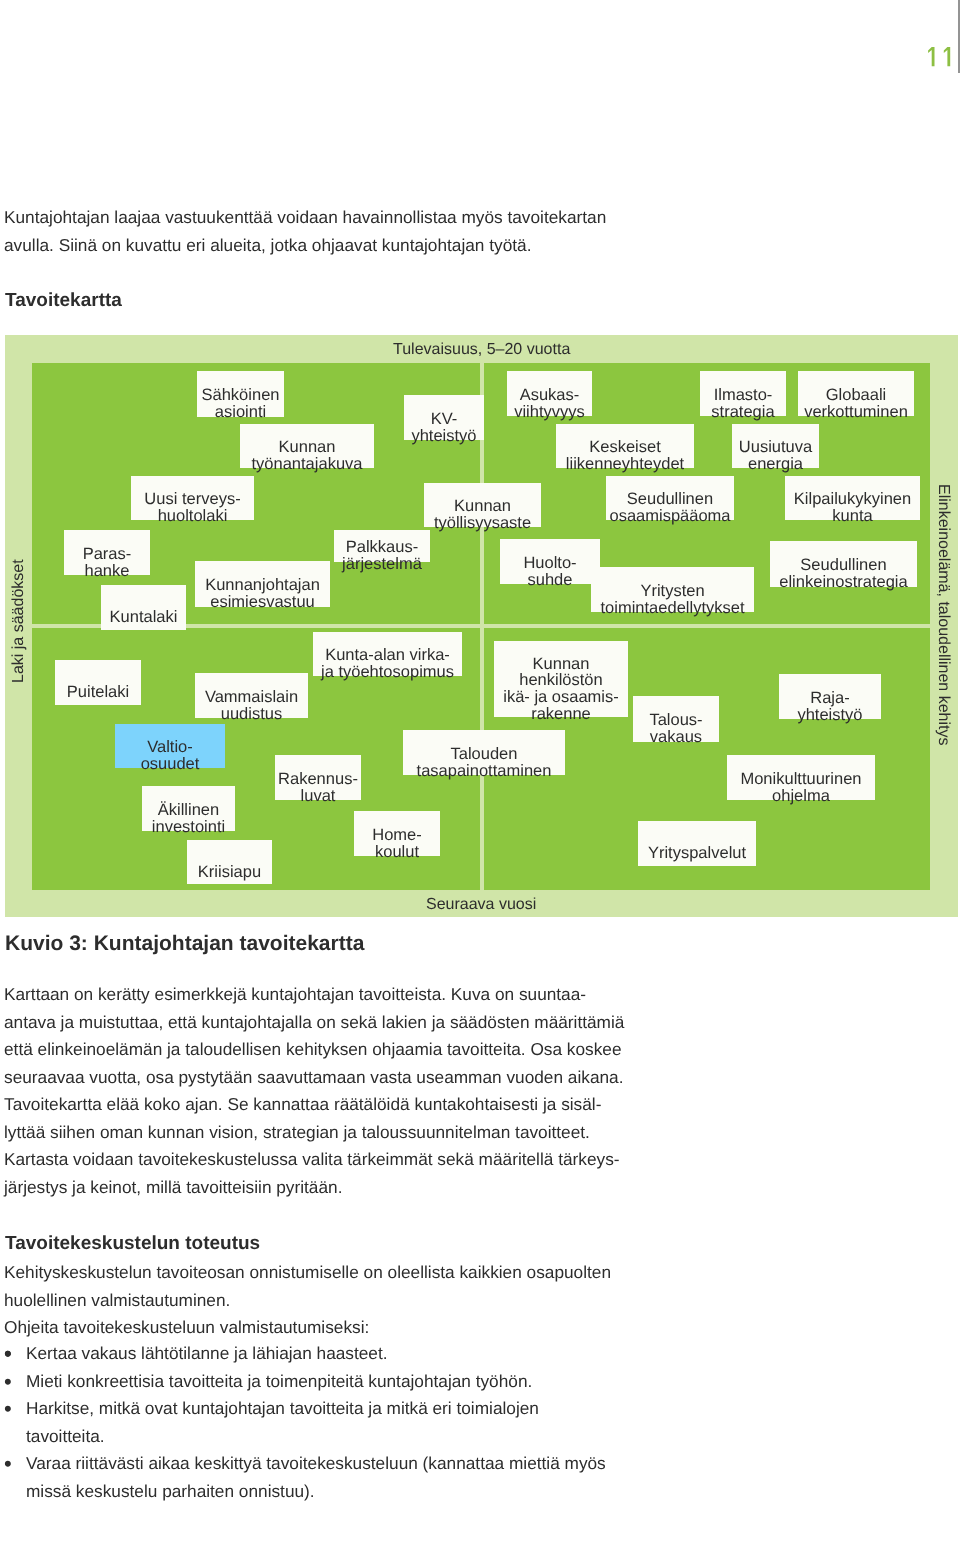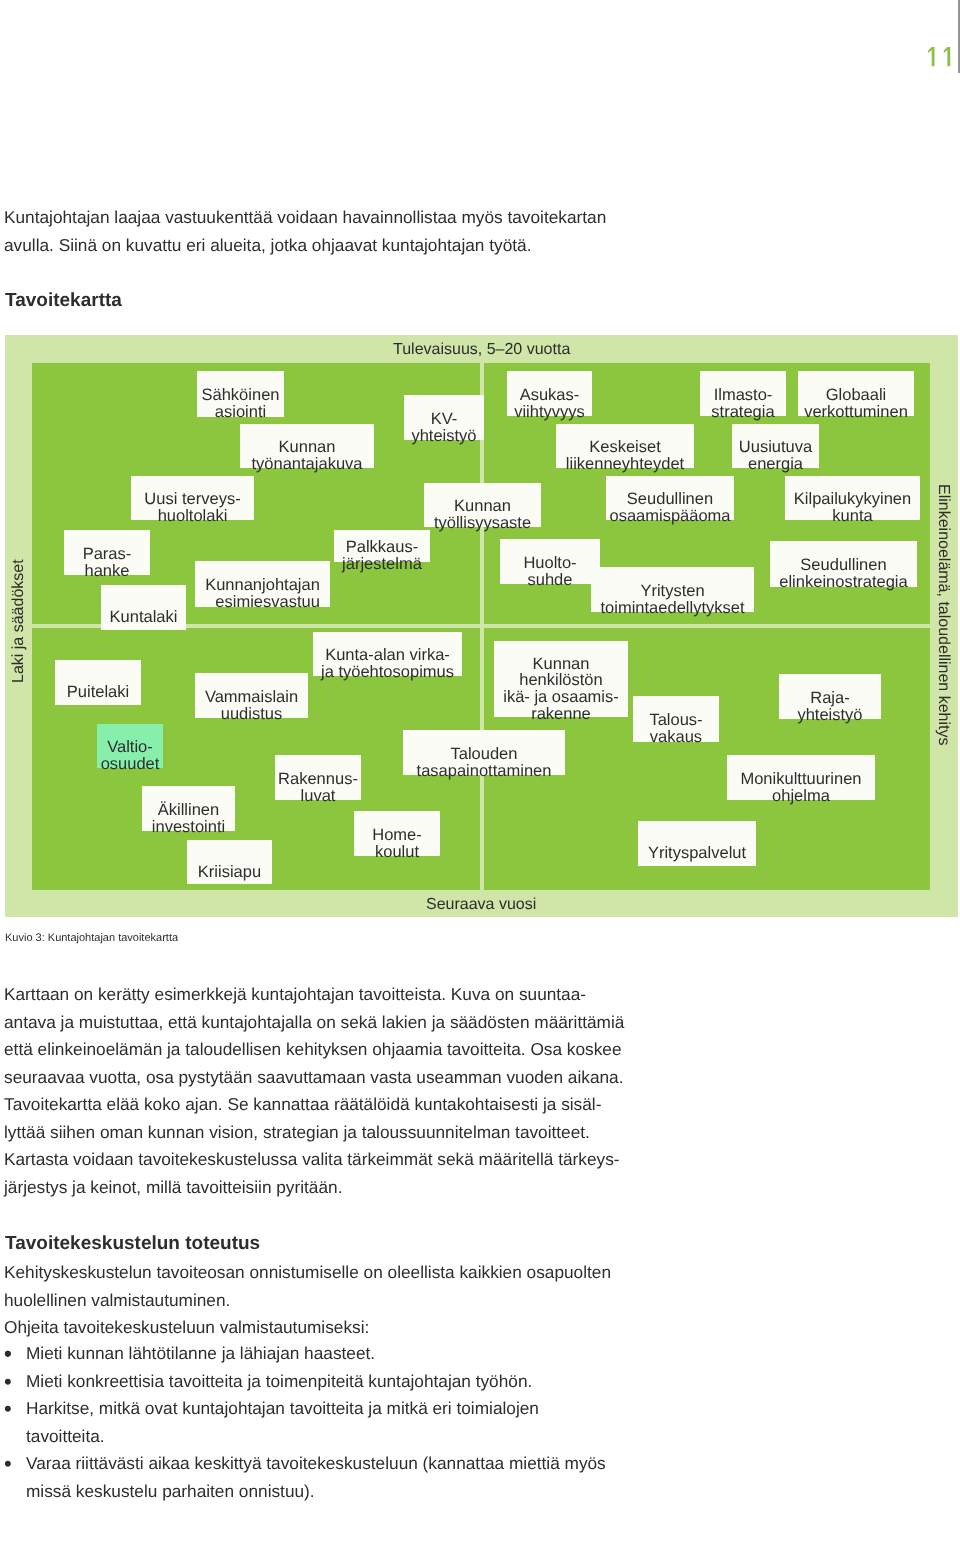--- a/index.html
+++ b/index.html
@@ -28,21 +28,21 @@
   .lab{position:absolute;font-size:16px;color:#2d2d2d;white-space:nowrap;}
   #lab-top{left:388px;top:6px;}
   #lab-bottom{left:421px;top:561px;}
   #lab-left{left:5px;top:348px;transform:rotate(-90deg);transform-origin:0 0;}
   #lab-right{left:947px;top:149px;transform:rotate(90deg);transform-origin:0 0;}
 
   .box{position:absolute;background:#fbfcf6;display:flex;align-items:center;
        justify-content:center;text-align:center;font-size:16.5px;line-height:16.6px;
        color:#2d2d2d;box-sizing:border-box;padding-top:20px;}
 
-  .caption{position:absolute;left:5px;top:932px;font-size:11px;font-weight:normal;}
+  .caption{position:absolute;left:5px;top:932px;font-size:21px;font-weight:bold;}
   #body1{top:981px;}
   #body2{top:1259px;}
   #body3{top:1314px;}
   ul.bullets{position:absolute;left:4px;top:1340px;width:760px;margin:0;padding:0;
              list-style:none;font-size:17.25px;line-height:27.5px;}
   ul.bullets li{position:relative;padding-left:22px;}
   ul.bullets li .dot{position:absolute;left:0px;top:0;font-size:22px;line-height:27.5px;}
 </style>
 </head>
 <body style="color: rgb(45, 45, 45);">
@@ -110,21 +110,21 @@
       </div>
       <div class="box" style="left: 329px; top: 195px; width: 96px; height: 32px; background: rgb(251, 252, 246);">
         <span>Palkkaus-<br>järjestelmä</span>
       </div>
       <div class="box" style="left: 463px; top: 204px; width: 100px; height: 45px; background: rgb(251, 252, 246); margin-left: 32px;">
         <span>Huolto-<br>suhde</span>
       </div>
       <div class="box" style="left: 765px; top: 206px; width: 147px; height: 46px; background: rgb(251, 252, 246);">
         <span>Seudullinen<br>elinkeinostrategia</span>
       </div>
-      <div class="box" style="left: 190px; top: 226px; width: 135px; height: 46px; background: rgb(251, 252, 246); text-align: right;">
+      <div class="box" style="left: 190px; top: 226px; width: 135px; height: 46px; background: rgb(251, 252, 246);">
         <span>Kunnanjohtajan<br>esimiesvastuu</span>
       </div>
       <div class="box" style="left: 586px; top: 232px; width: 163px; height: 45px; background: rgb(251, 252, 246);">
         <span>Yritysten<br>toimintaedellytykset</span>
       </div>
       <div class="box" style="left: 96px; top: 250px; width: 85px; height: 45px; background: rgb(251, 252, 246);">
         <span>Kuntalaki</span>
       </div>
       <div class="box" style="left: 308px; top: 297px; width: 149px; height: 44px; background: rgb(251, 252, 246);">
         <span>Kunta-alan virka-<br>ja työehtosopimus</span>
@@ -137,21 +137,21 @@
       </div>
       <div class="box" style="left: 190px; top: 338px; width: 113px; height: 45px; background: rgb(251, 252, 246);">
         <span>Vammaislain<br>uudistus</span>
       </div>
       <div class="box" style="left: 774px; top: 339px; width: 102px; height: 45px; background: rgb(251, 252, 246);">
         <span>Raja-<br>yhteistyö</span>
       </div>
       <div class="box" style="left: 628px; top: 361px; width: 86px; height: 46px; background: rgb(251, 252, 246);">
         <span>Talous-<br>vakaus</span>
       </div>
-      <div class="box" style="left: 92px; top: 389px; width: 66px; height: 44px; background: #86efac;">
+      <div class="box" style="left: 110px; top: 389px; width: 110px; height: 44px; background: #7dd3fc;">
         <span>Valtio-<br>osuudet</span>
       </div>
       <div class="box" style="left: 398px; top: 395px; width: 162px; height: 45px; background: rgb(251, 252, 246);">
         <span>Talouden<br>tasapainottaminen</span>
       </div>
       <div class="box" style="left: 722px; top: 420px; width: 148px; height: 45px; background: rgb(251, 252, 246);">
         <span>Monikulttuurinen<br>ohjelma</span>
       </div>
       <div class="box" style="left: 270px; top: 420px; width: 86px; height: 45px; background: rgb(251, 252, 246);">
         <span>Rakennus-<br>luvat</span>
@@ -171,17 +171,17 @@
     </div>
 </div>
 
 <div class="caption">Kuvio 3: Kuntajohtajan tavoitekartta</div>
 <div class="para" id="body1">Karttaan on kerätty esimerkkejä kuntajohtajan tavoitteista. Kuva on suuntaa-<br>antava ja muistuttaa, että kuntajohtajalla on sekä lakien ja säädösten määrittämiä<br>että elinkeinoelämän ja taloudellisen kehityksen ohjaamia tavoitteita. Osa koskee<br>seuraavaa vuotta, osa pystytään saavuttamaan vasta useamman vuoden aikana.<br>Tavoitekartta elää koko ajan. Se kannattaa räätälöidä kuntakohtaisesti ja sisäl-<br>lyttää siihen oman kunnan vision, strategian ja taloussuunnitelman tavoitteet.<br>Kartasta voidaan tavoitekeskustelussa valita tärkeimmät sekä määritellä tärkeys-<br>järjestys ja keinot, millä tavoitteisiin pyritään.</div>
 <div class="h2" id="heading-toteutus">Tavoitekeskustelun toteutus</div>
 <div class="para" id="body2">Kehityskeskustelun tavoiteosan onnistumiselle on oleellista kaikkien osapuolten<br>huolellinen valmistautuminen.</div>
 <div class="para" id="body3">Ohjeita tavoitekeskusteluun valmistautumiseksi:</div>
 <ul class="bullets" id="bullets">
     <li><span class="dot">•</span></li>
-    <li><span class="dot">•</span><span>Mieti kunnan lähtötilanne ja lähiajan haasteet.</span></li>
+    <li><span class="dot">•</span><span>Kertaa vakaus lähtötilanne ja lähiajan haasteet.</span></li>
     <li><span class="dot">•</span><span>Mieti konkreettisia tavoitteita ja toimenpiteitä kuntajohtajan työhön.</span></li>
     <li><span class="dot">•</span><span>Harkitse, mitkä ovat kuntajohtajan tavoitteita ja mitkä eri toimialojen<br>tavoitteita.</span></li>
     <li><span class="dot">•</span><span>Varaa riittävästi aikaa keskittyä tavoitekeskusteluun (kannattaa miettiä myös<br>missä keskustelu parhaiten onnistuu).</span></li>
   </ul>
 
 </body></html>

